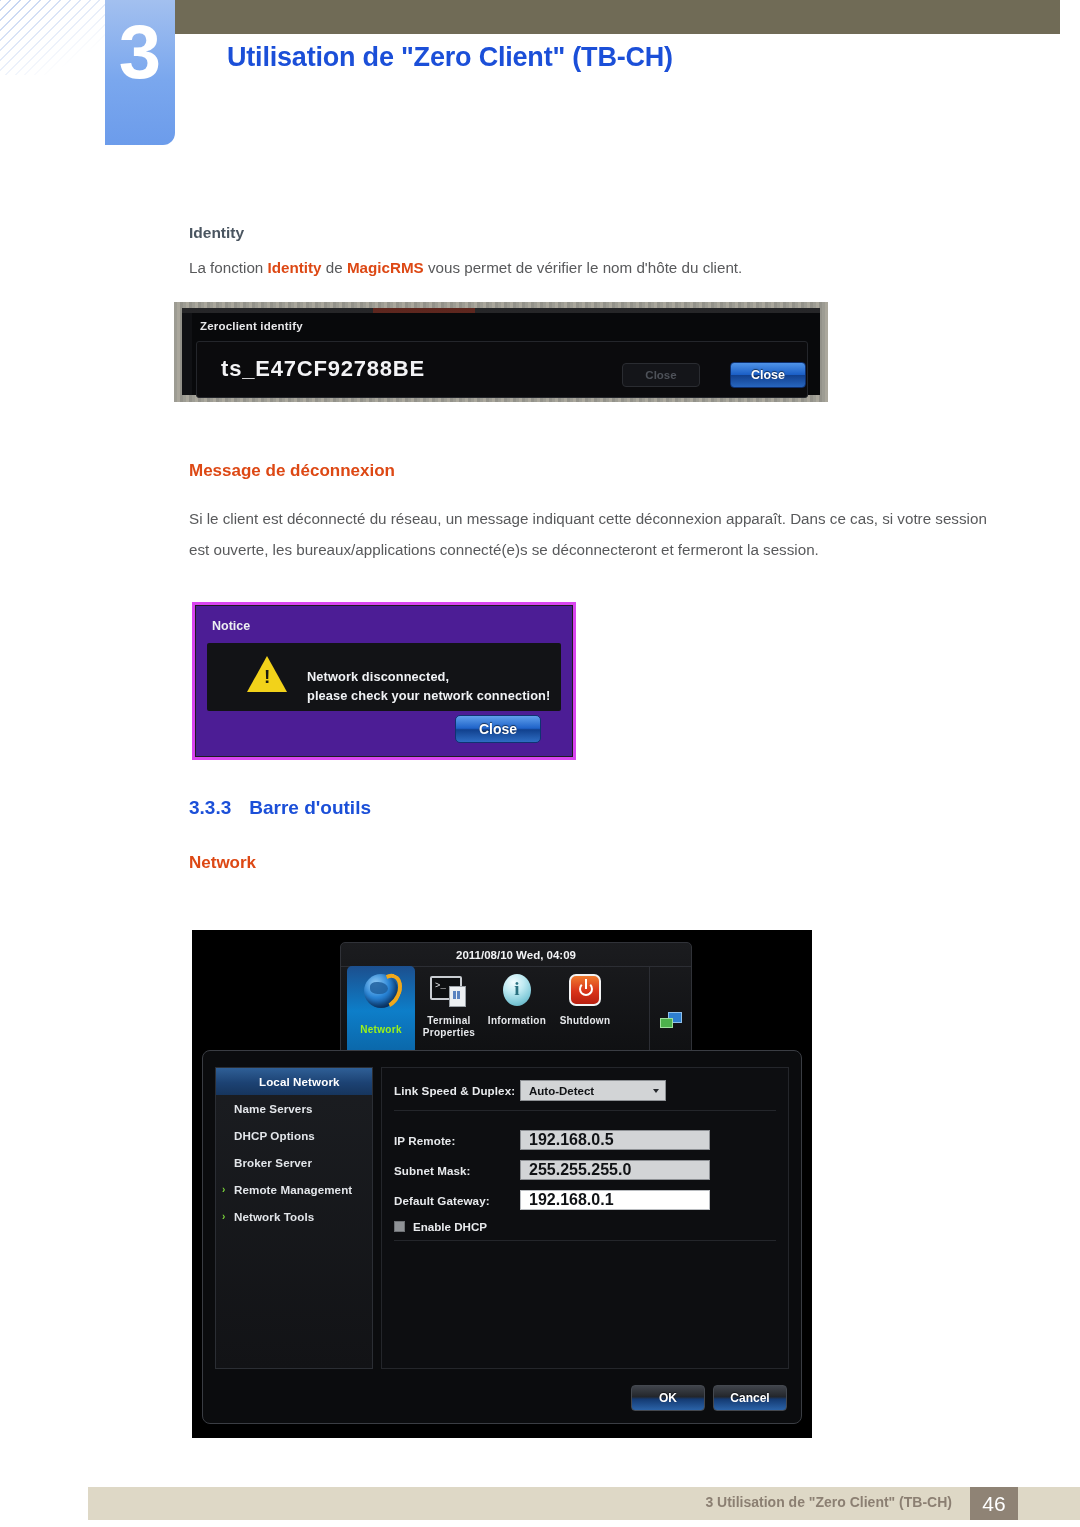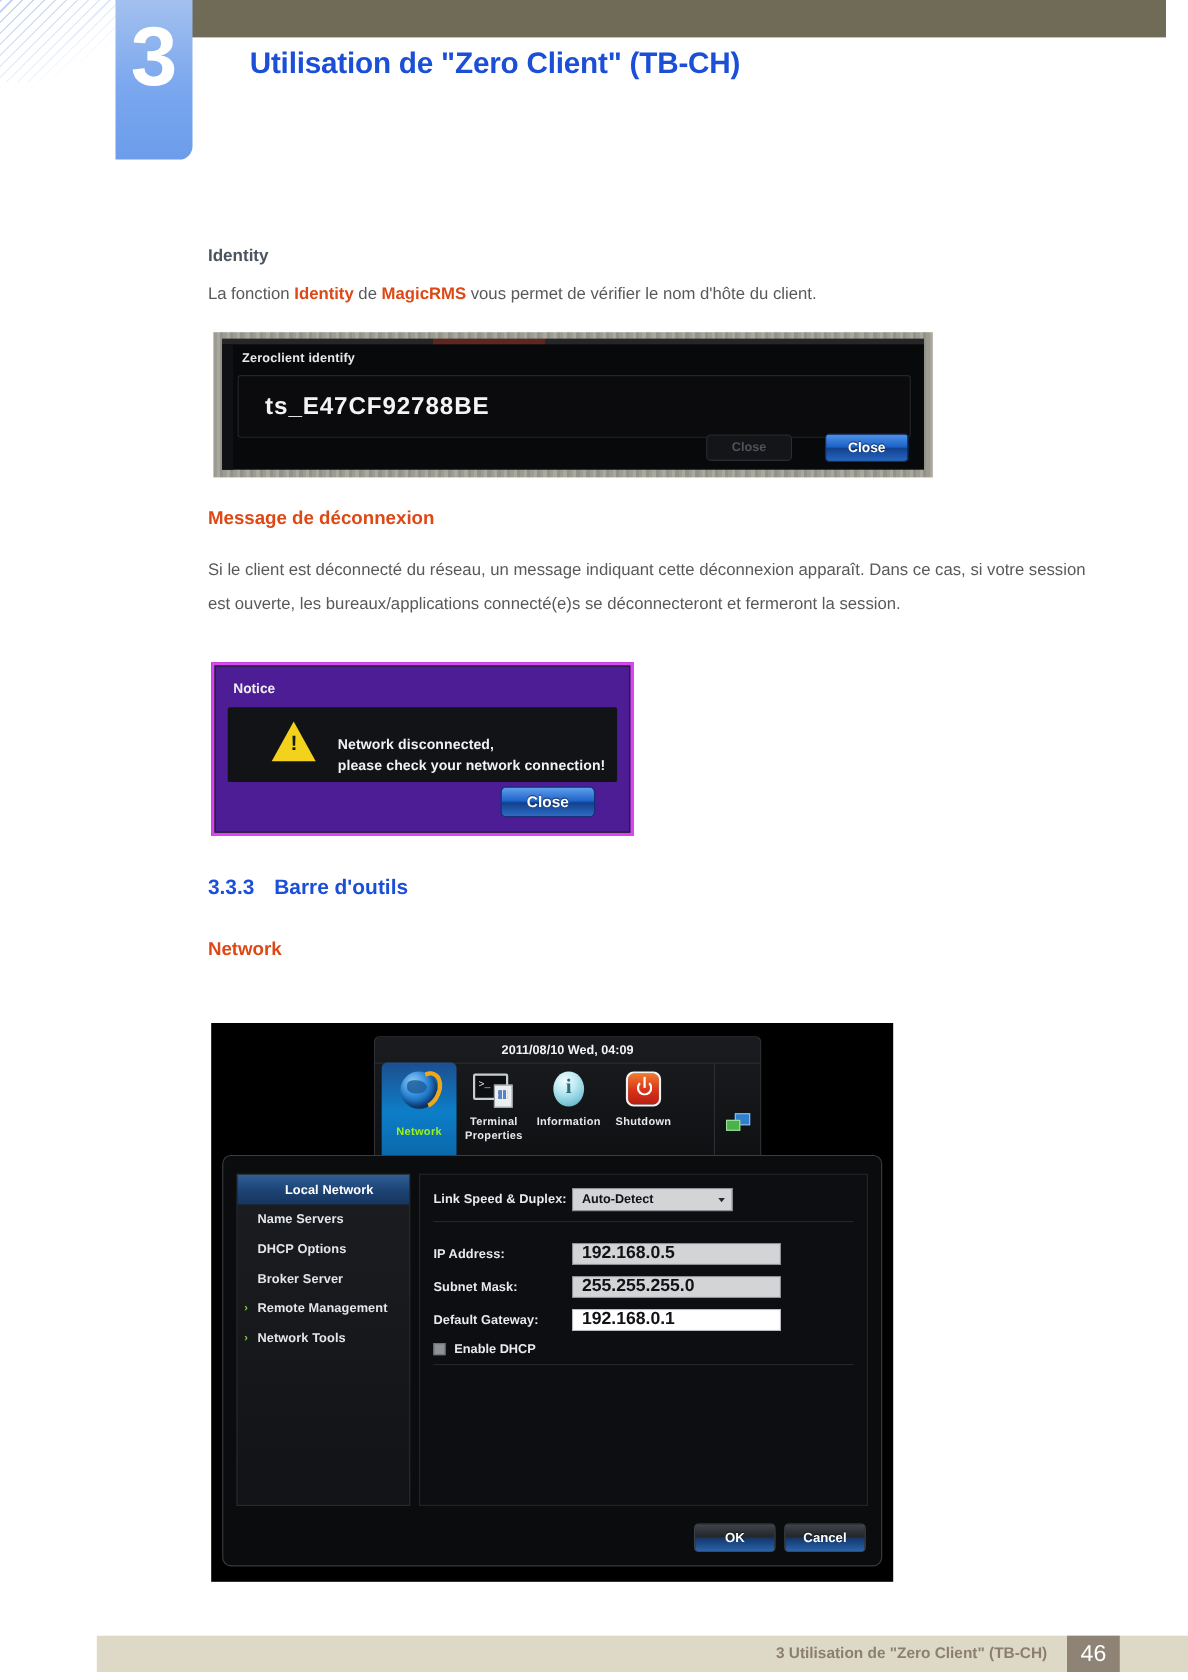--- a/index.html
+++ b/index.html
@@ -55,21 +55,21 @@
     position: absolute; left: 189px; width: 812px;
     font-size: 15.2px; color: #58595b; line-height: 31px;
   }
   .para .hl { color: #dd4814; font-weight: bold; }
 
   
   .shot { position: absolute; background: #000; }
 
   
   #shot-identity {
-    left: 194px; top: 302px; width: 654px; height: 132px;
+    left: 174px; top: 302px; width: 654px; height: 100px;
     background:
       repeating-linear-gradient(90deg,#9d9c93 0 3px,#aaa79c 3px 6px,#93928a 6px 9px);
   }
   #shot-identity .inner {
     position: absolute; left: 8px; top: 6px; right: 8px; bottom: 7px;
     background: #08090b;
   }
   #shot-identity .topstrip {
     position: absolute; left: 0; top: 0; width: 100%; height: 5px;
     background: linear-gradient(90deg,#2b2b2d 0 30%,#6d2c22 30% 46%,#2b2b2d 46% 100%);
@@ -493,21 +493,21 @@
           <span class="flabel">Link Speed &amp; Duplex:</span>
           <span class="fselect">
             <span>Auto-Detect</span>
             <span class="caret"></span>
           </span>
         </div>
 
         <div class="divline"></div>
 
         <div class="row" style="left:12px; top:62px;">
-          <span class="flabel">IP Address:</span>
+          <span class="flabel">IP Remote:</span>
           <span class="finput">192.168.0.5</span>
         </div>
 
         <div class="row" style="left:12px; top:92px;">
           <span class="flabel">Subnet Mask:</span>
           <span class="finput">255.255.255.0</span>
         </div>
 
         <div class="row" style="left:12px; top:122px;">
           <span class="flabel">Default Gateway:</span>

